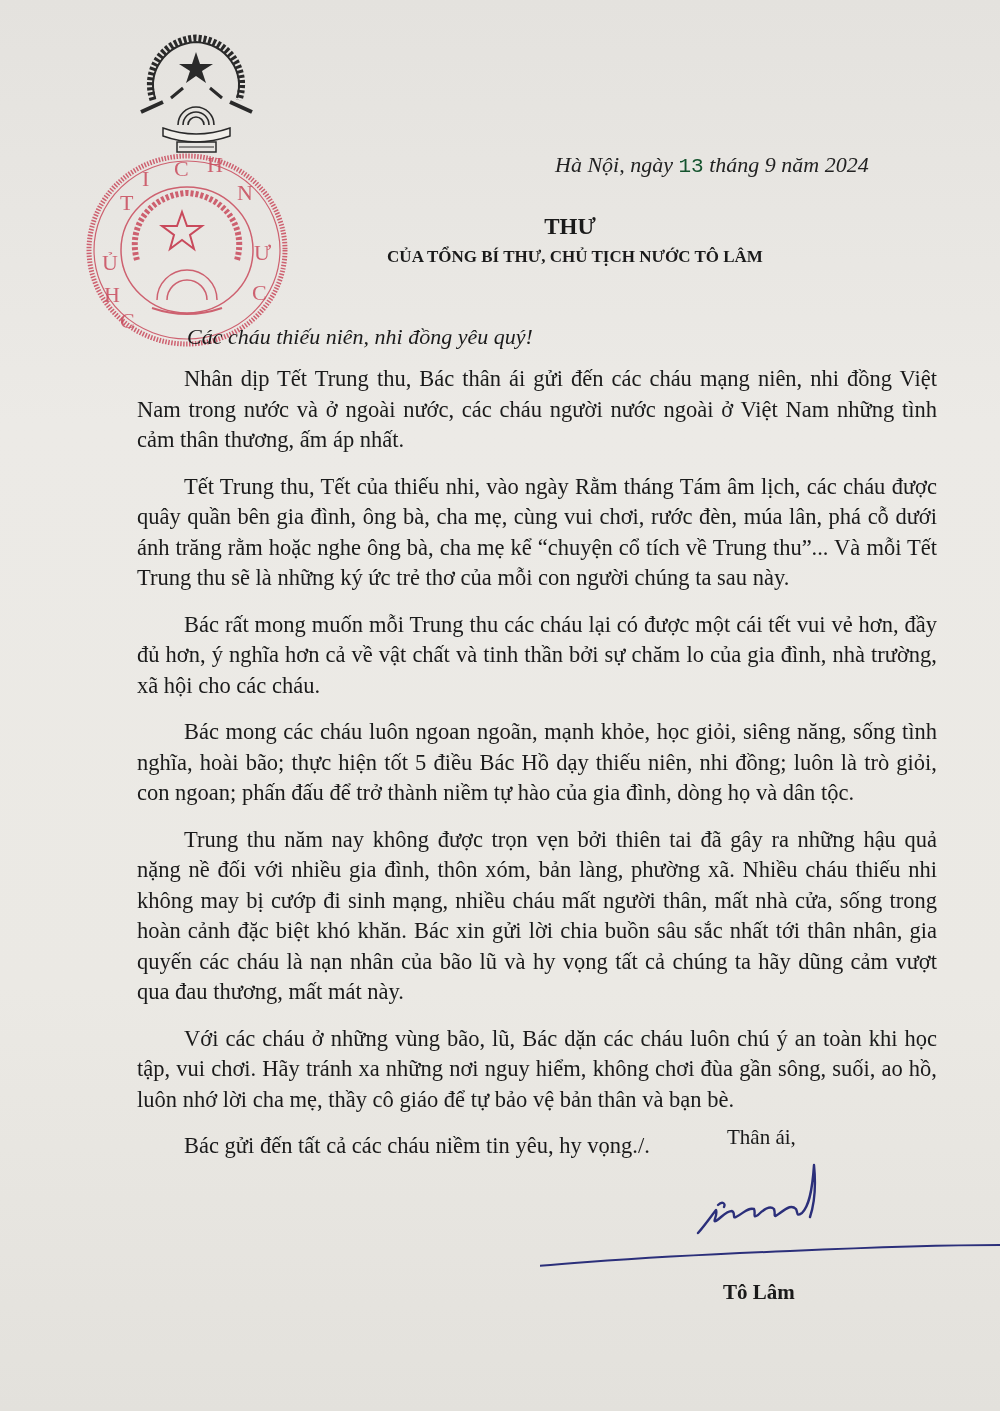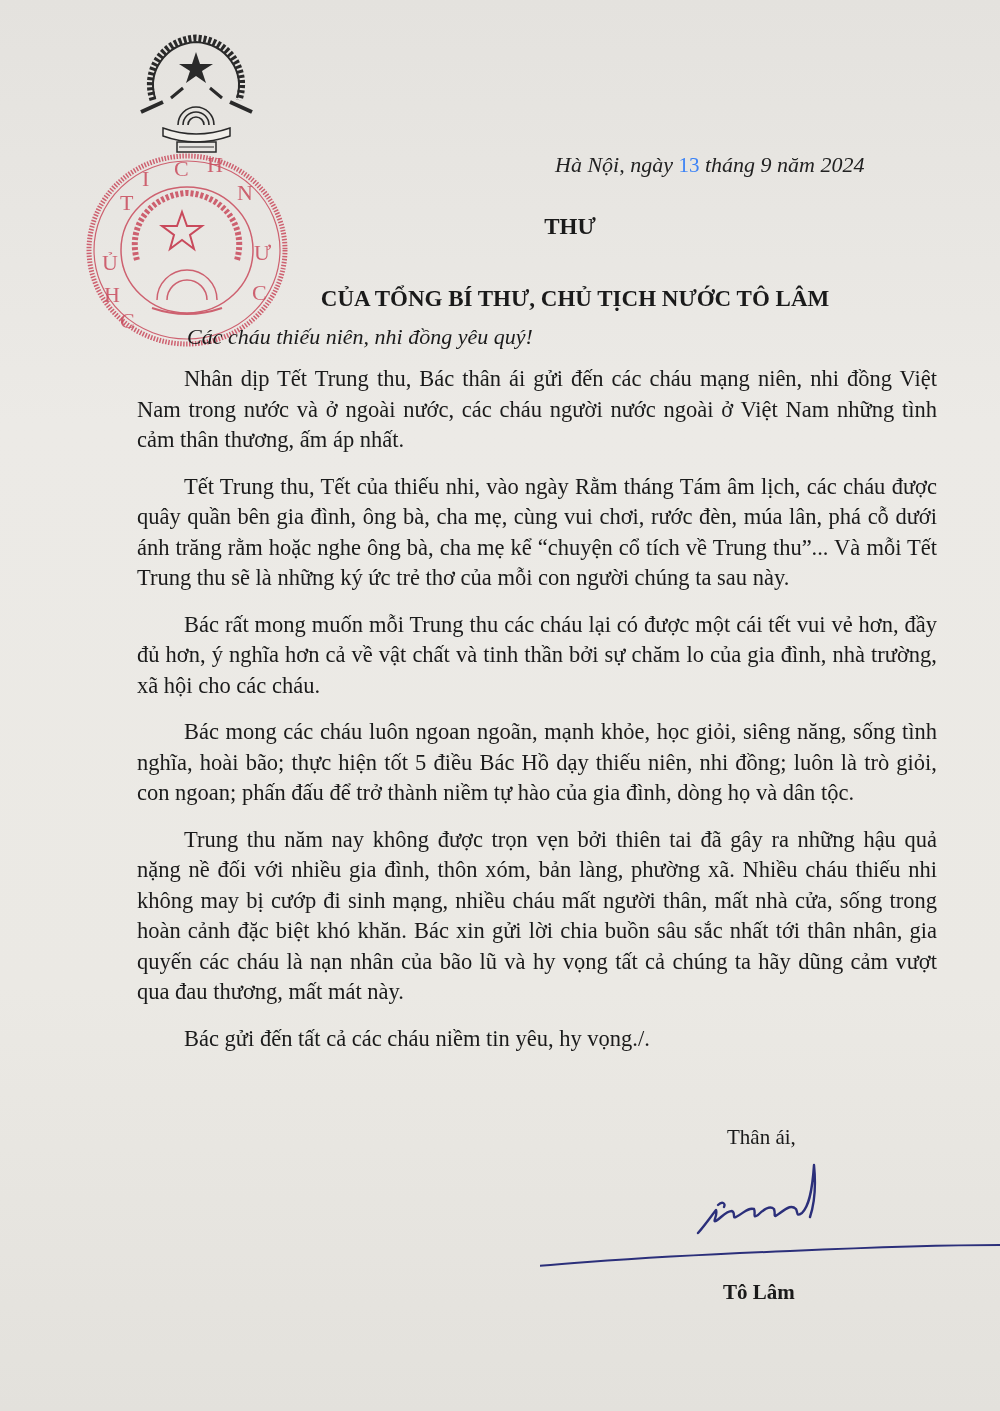--- a/index.html
+++ b/index.html
@@ -10,24 +10,24 @@
     color: #1a1a1a;
     position: relative;
   }
   .page { position: absolute; left: 0; top: 0; width: 1000px; height: 1411px; }
   .emblem { position: absolute; left: 133px; top: 30px; width: 127px; height: 126px; }
   .seal { position: absolute; left: 82px; top: 150px; width: 210px; height: 200px; }
   .dateline {
     position: absolute; left: 555px; top: 152px;
     font-size: 22px; font-style: italic; color: #222;
   }
-  .dateline .handday { color: #3b82f6; font-style: normal; font-family: Liberation Serif, serif; font-size: 21px; margin-top: 8px; }
+  .dateline .handday { color: #14532d; font-style: normal; font-family: Liberation Mono, monospace; font-size: 21px; margin-top: 8px; }
   .title-block { position: absolute; left: 190px; top: 212px; width: 730px; text-align: center; font-weight: bold; }
   .title-1 { font-size: 23px; line-height: 30px; padding-left: 30px; }
-  .title-2 { font-size: 23px; line-height: 30px; padding-left: 40px; margin-top: 42px; }
+  .title-2 { font-size: 17px; line-height: 30px; padding-left: 40px; }
   .title-3 { font-size: 22px; line-height: 30px; }
   .salutation {
     position: absolute; left: 187px; top: 324px;
     font-size: 22px; font-style: italic;
   }
   .body {
     position: absolute; left: 137px; top: 364px; width: 800px;
     font-size: 22.5px; line-height: 30.5px; text-align: justify;
   }
   .body p { margin: 0 0 16px 0; text-indent: 47px; }
@@ -101,20 +101,21 @@
   </div>
 
   <div class="salutation">Các cháu thiếu niên, nhi đồng yêu quý!</div>
 
   <div class="body">
     <p>Nhân dịp Tết Trung thu, Bác thân ái gửi đến các cháu mạng niên, nhi đồng Việt Nam trong nước và ở ngoài nước, các cháu người nước ngoài ở Việt Nam những tình cảm thân thương, ấm áp nhất.</p>
     <p>Tết Trung thu, Tết của thiếu nhi, vào ngày Rằm tháng Tám âm lịch, các cháu được quây quần bên gia đình, ông bà, cha mẹ, cùng vui chơi, rước đèn, múa lân, phá cỗ dưới ánh trăng rằm hoặc nghe ông bà, cha mẹ kể “chuyện cổ tích về Trung thu”... Và mỗi Tết Trung thu sẽ là những ký ức trẻ thơ của mỗi con người chúng ta sau này.</p>
     <p>Bác rất mong muốn mỗi Trung thu các cháu lại có được một cái tết vui vẻ hơn, đầy đủ hơn, ý nghĩa hơn cả về vật chất và tinh thần bởi sự chăm lo của gia đình, nhà trường, xã hội cho các cháu.</p>
     <p>Bác mong các cháu luôn ngoan ngoãn, mạnh khỏe, học giỏi, siêng năng, sống tình nghĩa, hoài bão; thực hiện tốt 5 điều Bác Hồ dạy thiếu niên, nhi đồng; luôn là trò giỏi, con ngoan; phấn đấu để trở thành niềm tự hào của gia đình, dòng họ và dân tộc.</p>
     <p>Trung thu năm nay không được trọn vẹn bởi thiên tai đã gây ra những hậu quả nặng nề đối với nhiều gia đình, thôn xóm, bản làng, phường xã. Nhiều cháu thiếu nhi không may bị cướp đi sinh mạng, nhiều cháu mất người thân, mất nhà cửa, sống trong hoàn cảnh đặc biệt khó khăn. Bác xin gửi lời chia buồn sâu sắc nhất tới thân nhân, gia quyến các cháu là nạn nhân của bão lũ và hy vọng tất cả chúng ta hãy dũng cảm vượt qua đau thương, mất mát này.</p>
+    <p>Với các cháu ở những vùng bão, lũ, Bác dặn các cháu luôn chú ý an toàn khi học tập, vui chơi. Hãy tránh xa những nơi nguy hiểm, không chơi đùa gần sông, suối, ao hồ, luôn nhớ lời cha mẹ, thầy cô giáo để tự bảo vệ bản thân và bạn bè.</p>
     <p>Bác gửi đến tất cả các cháu niềm tin yêu, hy vọng./.</p>
   </div>
 
   <div class="closing">Thân ái,</div>
 
   <svg class="signature" viewBox="0 0 460 120">
     <g fill="none" stroke="#2b2f7a" stroke-width="2.4" stroke-linecap="round" stroke-linejoin="round">
       <path d="M158 78 C165 70 172 60 176 55 C178 60 172 68 176 66 C182 62 186 56 192 56 C196 58 192 64 196 62 C204 58 208 52 214 54 C216 58 212 64 218 60 C224 54 230 50 234 54 C236 60 232 64 240 58 C248 52 252 50 256 54 C258 58 256 62 262 58 C268 52 272 40 274 10 C276 30 274 50 270 62"></path>
       <path d="M178 50 C182 46 186 48 184 52"></path>
       <path d="M-50 118 C-40 112 100 102 250 96 C340 92 420 90 460 90" stroke-width="2"></path>

